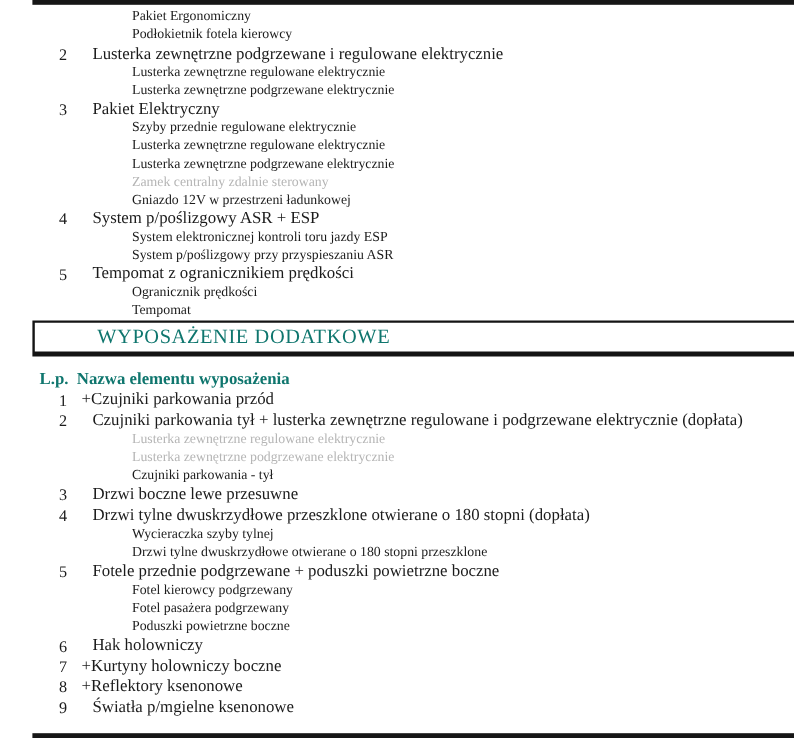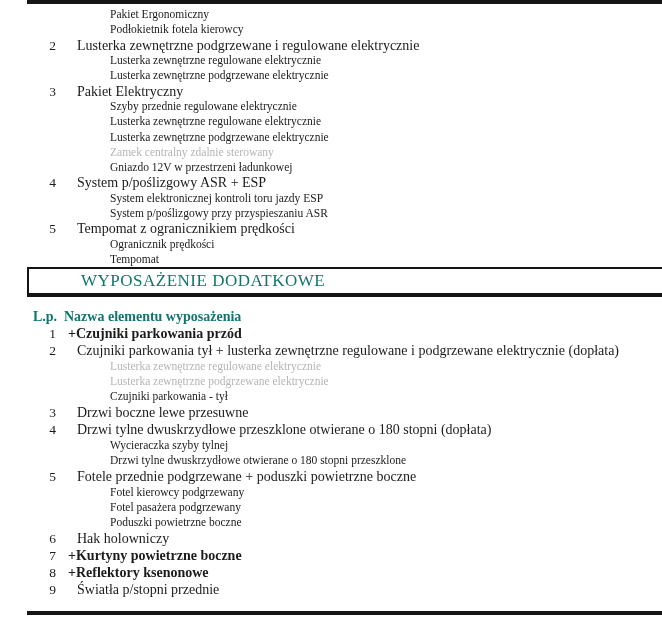--- a/index.html
+++ b/index.html
@@ -10,21 +10,21 @@
   .bottom-rule{position:absolute;top:611px;left:27px;right:0;height:4px;background:#161616;}
 
   .list{position:absolute;left:0;right:0;}
   #list-standard{top:7px;}
   #list-additional{top:325px;}
 
   .row{position:relative;padding-left:77px;font-size:14px;white-space:nowrap;}
   #list-standard .row{height:15.4px;line-height:15.4px;}
   #list-additional .row{height:17px;line-height:17px;}
   .num{position:absolute;left:28px;width:28px;text-align:right;font-size:13.5px;}
-  .row.plus .txt{margin-left:-9px;font-weight:bold;}
+  .row.plus .txt{margin-left:-9px;}
 
   .sub{padding-left:90px;font-size:11.5px;white-space:nowrap;margin-left:20px;}
   #list-standard .sub{height:15.3px;line-height:15.3px;}
   #list-additional .sub{height:15px;line-height:15px;}
   .sub.gray{color:#b5b5b5;}
 
   .section-box{position:absolute;top:267px;left:27px;right:-3px;height:24px;
                border:2px solid #141414;border-bottom-width:4px;background:#fff;
                padding-left:52px;line-height:24px;}
   .section-title{font-weight:normal;font-size:17px;letter-spacing:.5px;color:#0f766e;}
@@ -78,20 +78,20 @@
       <div class="sub">Czujniki parkowania - tył</div>
       <div class="row"><span class="num">3</span><span class="txt">Drzwi boczne lewe przesuwne</span></div>
       <div class="row"><span class="num">4</span><span class="txt">Drzwi tylne dwuskrzydłowe przeszklone otwierane o 180 stopni (dopłata)</span></div>
       <div class="sub">Wycieraczka szyby tylnej</div>
       <div class="sub">Drzwi tylne dwuskrzydłowe otwierane o 180 stopni przeszklone</div>
       <div class="row"><span class="num">5</span><span class="txt">Fotele przednie podgrzewane + poduszki powietrzne boczne</span></div>
       <div class="sub">Fotel kierowcy podgrzewany</div>
       <div class="sub">Fotel pasażera podgrzewany</div>
       <div class="sub">Poduszki powietrzne boczne</div>
       <div class="row"><span class="num">6</span><span class="txt">Hak holowniczy</span></div>
-      <div class="row plus"><span class="num">7</span><span class="txt">+Kurtyny powietrzne boczne</span></div>
+      <div class="row plus"><span class="num">7</span><span class="txt">+Kurtyny holowniczy boczne</span></div>
       <div class="row plus"><span class="num">8</span><span class="txt">+Reflektory ksenonowe</span></div>
-      <div class="row"><span class="num">9</span><span class="txt">Światła p/stopni przednie</span></div>
+      <div class="row"><span class="num">9</span><span class="txt">Światła p/mgielne ksenonowe</span></div>
     </div>
 
   <div class="bottom-rule"></div>
 
 </div>
 
 </body></html>

